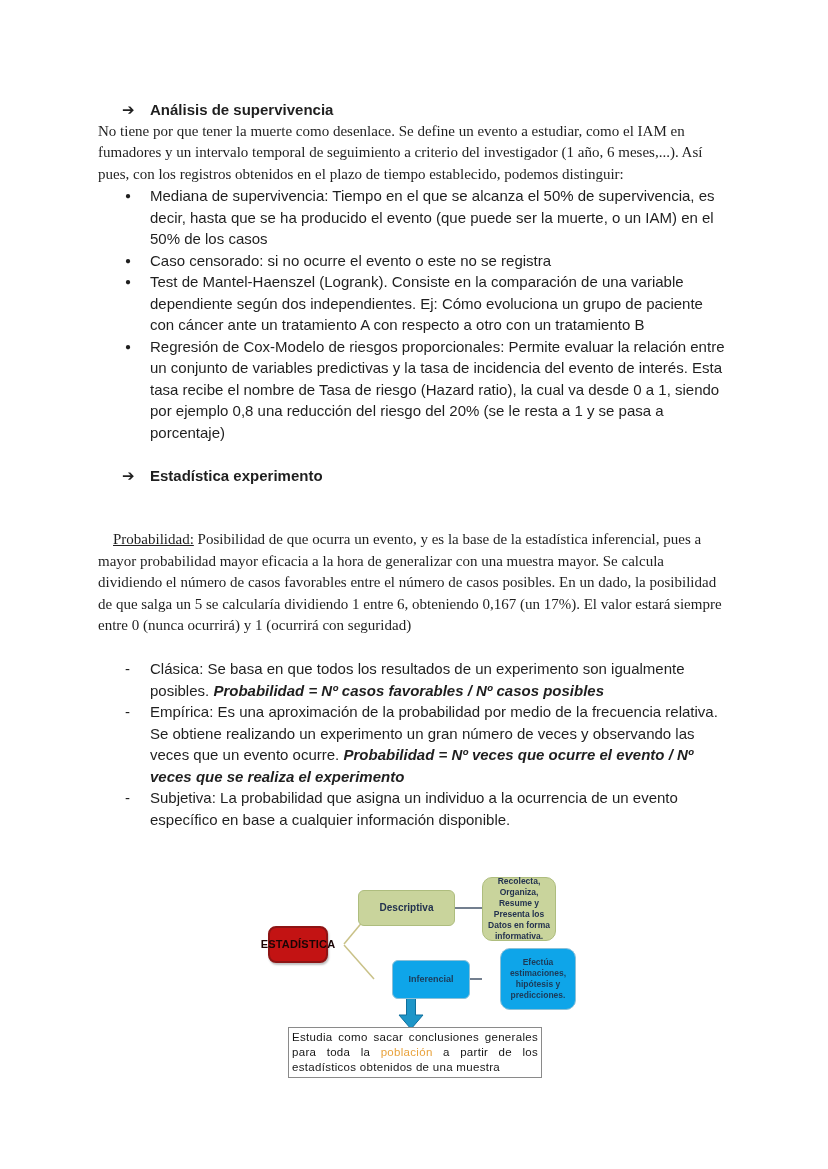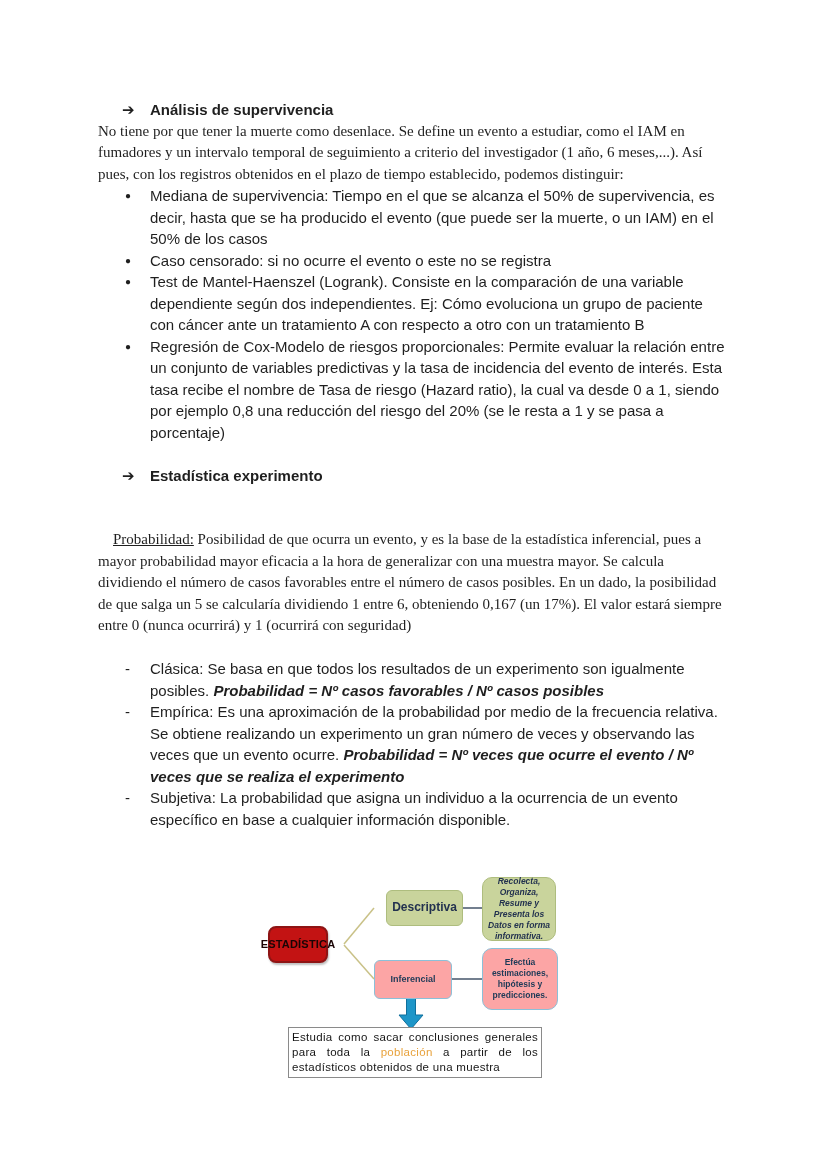--- a/index.html
+++ b/index.html
@@ -23,25 +23,25 @@
   .li .txt{flex:1;}
 
   
   .diagram{position:relative;height:205px;margin-top:0;}
   .node{position:absolute;box-sizing:border-box;display:flex;align-items:center;
         justify-content:center;text-align:center;font-weight:bold;}
   .node-root{left:170px;top:51px;width:60px;height:37px;background:#c31313;
              border:2px solid #8e1414;border-radius:8px;color:#1a0505;
              font-size:11px;letter-spacing:0.2px;box-shadow:1px 2px 2px rgba(0,0,0,0.25);}
   .node-green{background:#c9d49c;border:1.5px solid #aebd7e;color:#23324f;}
-  .node-blue{background:#fca5a5;border:1.5px solid #8bc0d8;color:#1d3a57;}
-  .node-descriptiva{left:288px;top:15px;width:77px;height:36px;border-radius:6px;font-size:12px;}
+  .node-blue{background:#0ea5e9;border:1.5px solid #8bc0d8;color:#1d3a57;margin-left:18px;}
+  .node-descriptiva{left:260px;top:15px;width:97px;height:36px;border-radius:6px;font-size:10px;}
   .node-inferencial{left:276px;top:85px;width:78px;height:39px;border-radius:6px;font-size:9px;}
   .node-info-green{left:384px;top:2px;width:74px;height:64px;border-radius:10px;
-                   font-size:8.5px;line-height:11px;padding:0;font-style:italic;}
+                   font-size:8.5px;line-height:11px;padding:0;}
   .node-info-blue{left:384px;top:73px;width:76px;height:62px;border-radius:10px;
                   font-size:8.5px;line-height:11px;padding:3px;}
   .connectors{position:absolute;left:0;top:0;}
   .caption{position:absolute;left:190px;top:152px;width:254px;box-sizing:border-box;
            border:1px solid #8a8a8a;background:#fff;padding:2px 3px;
            font-size:11.5px;line-height:15px;letter-spacing:0.3px;
            text-align:justify;color:#161616;}
   .caption .poblacion{color:#e8a23c;}
 </style>
 </head>

